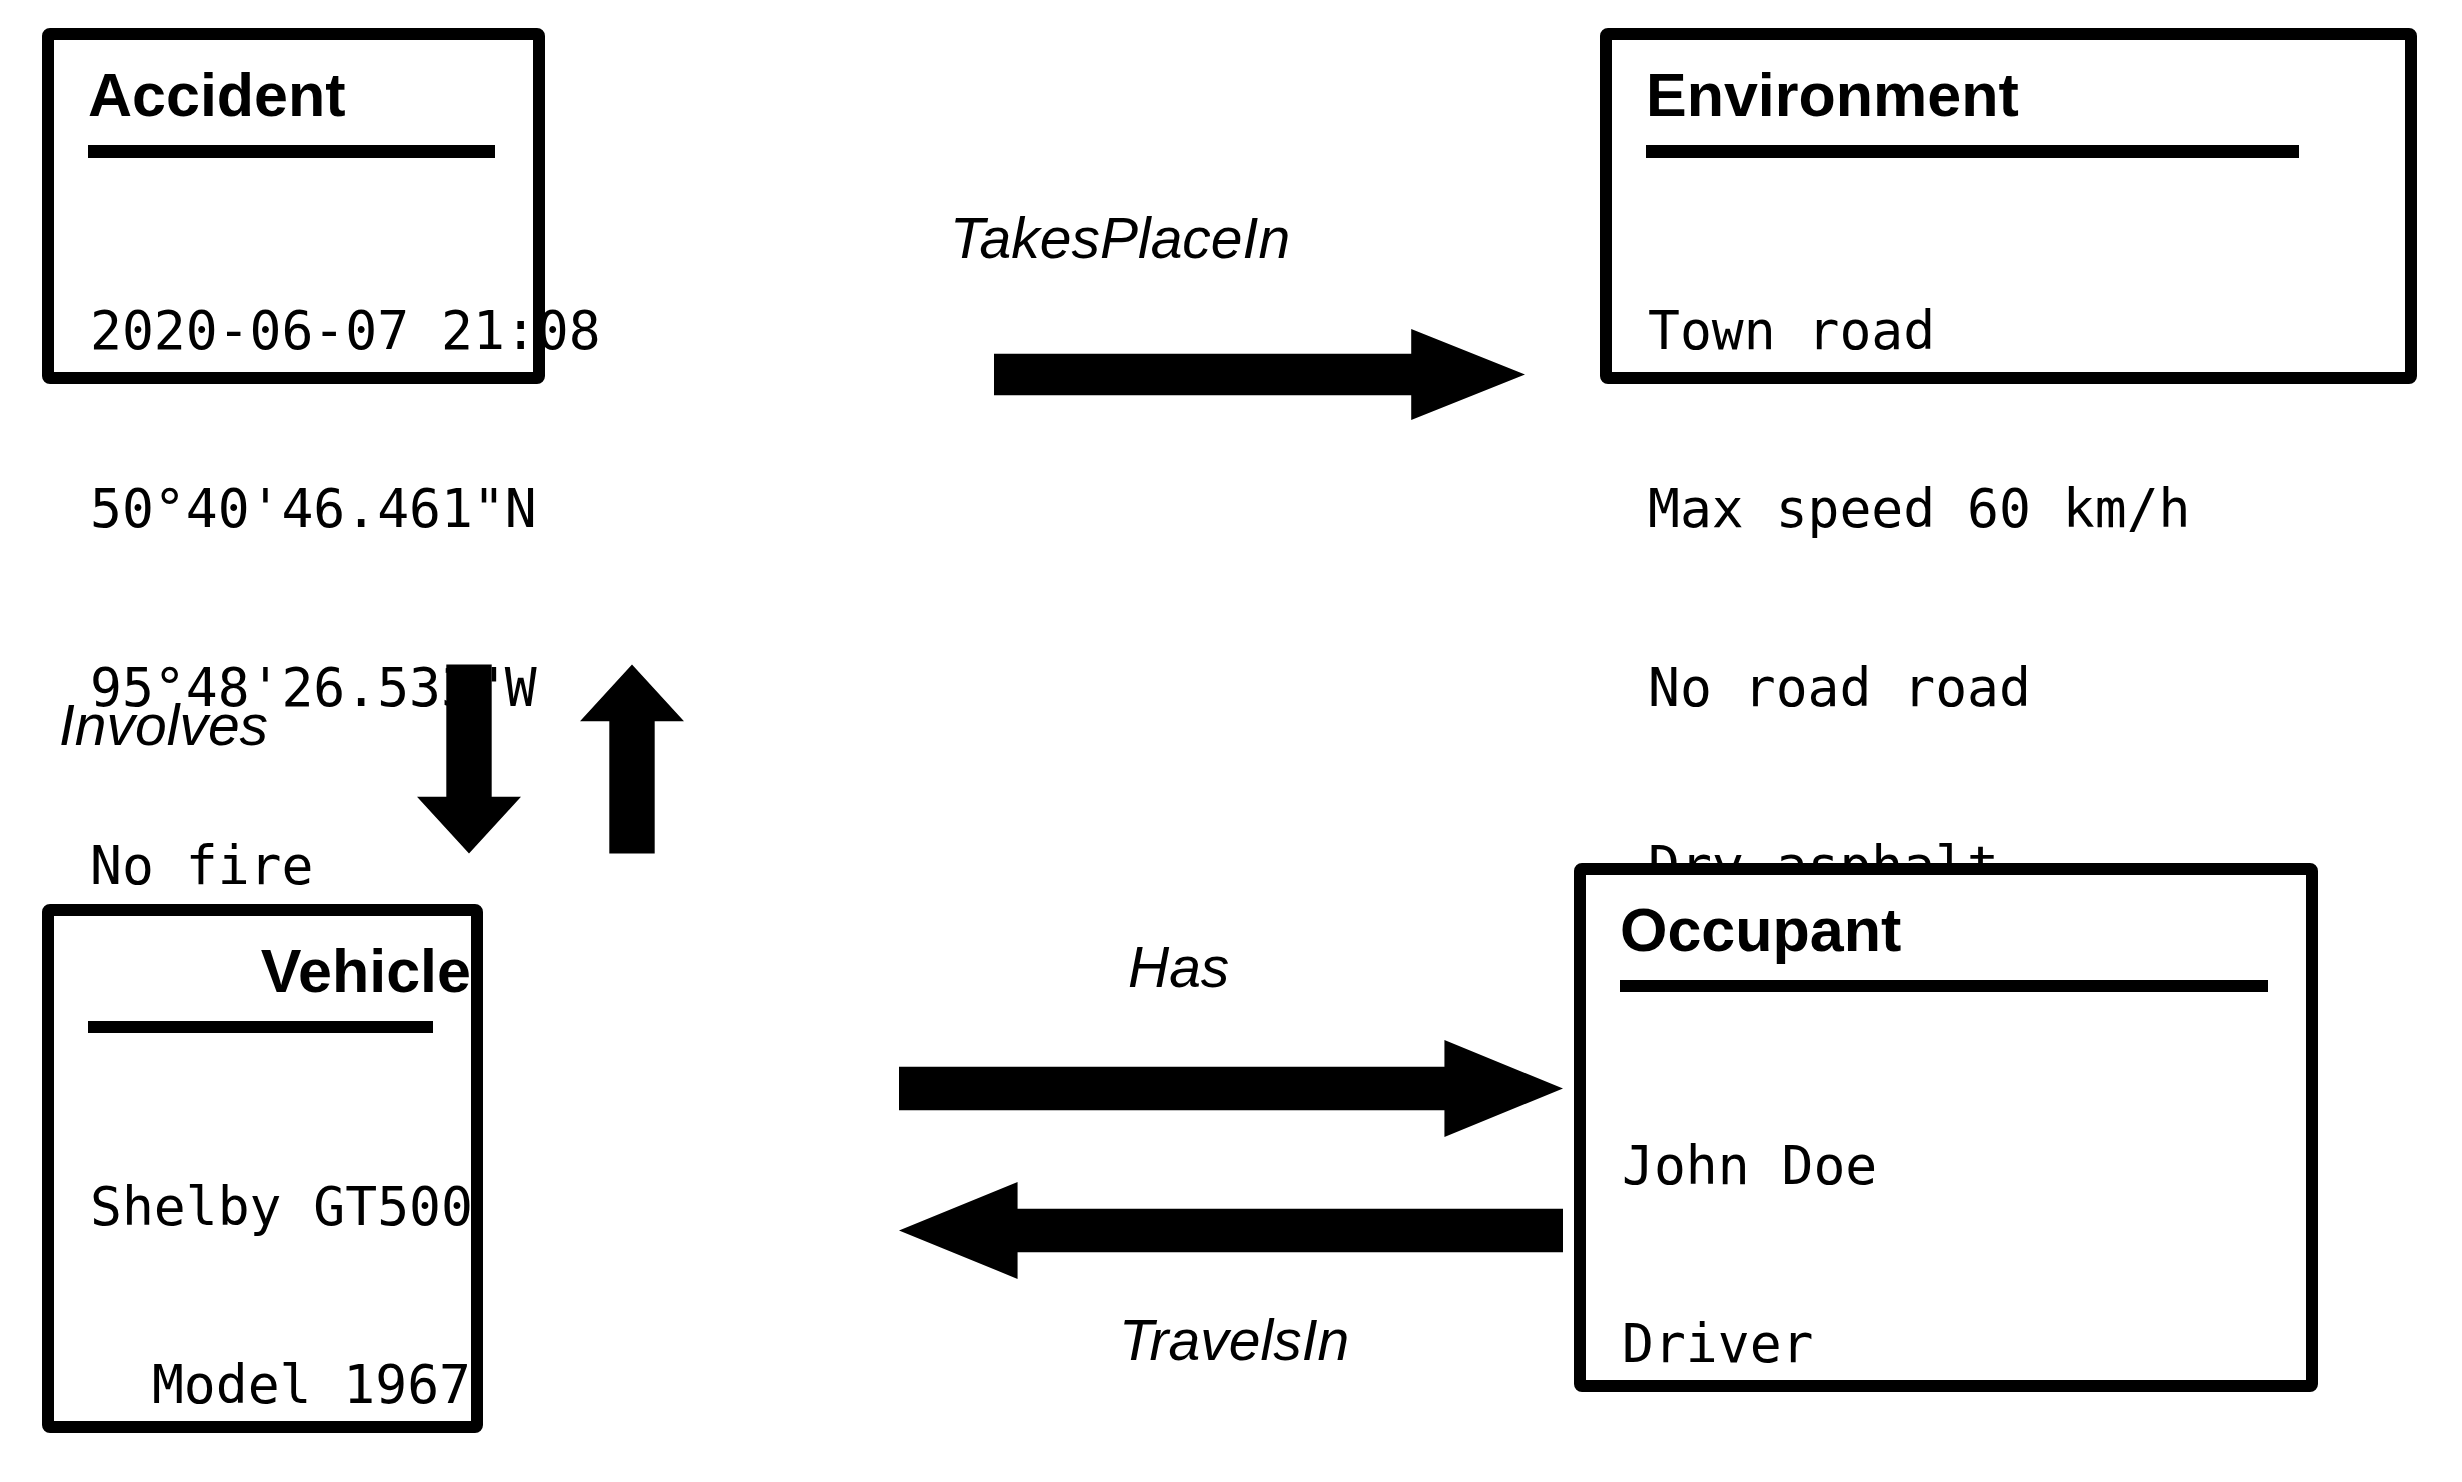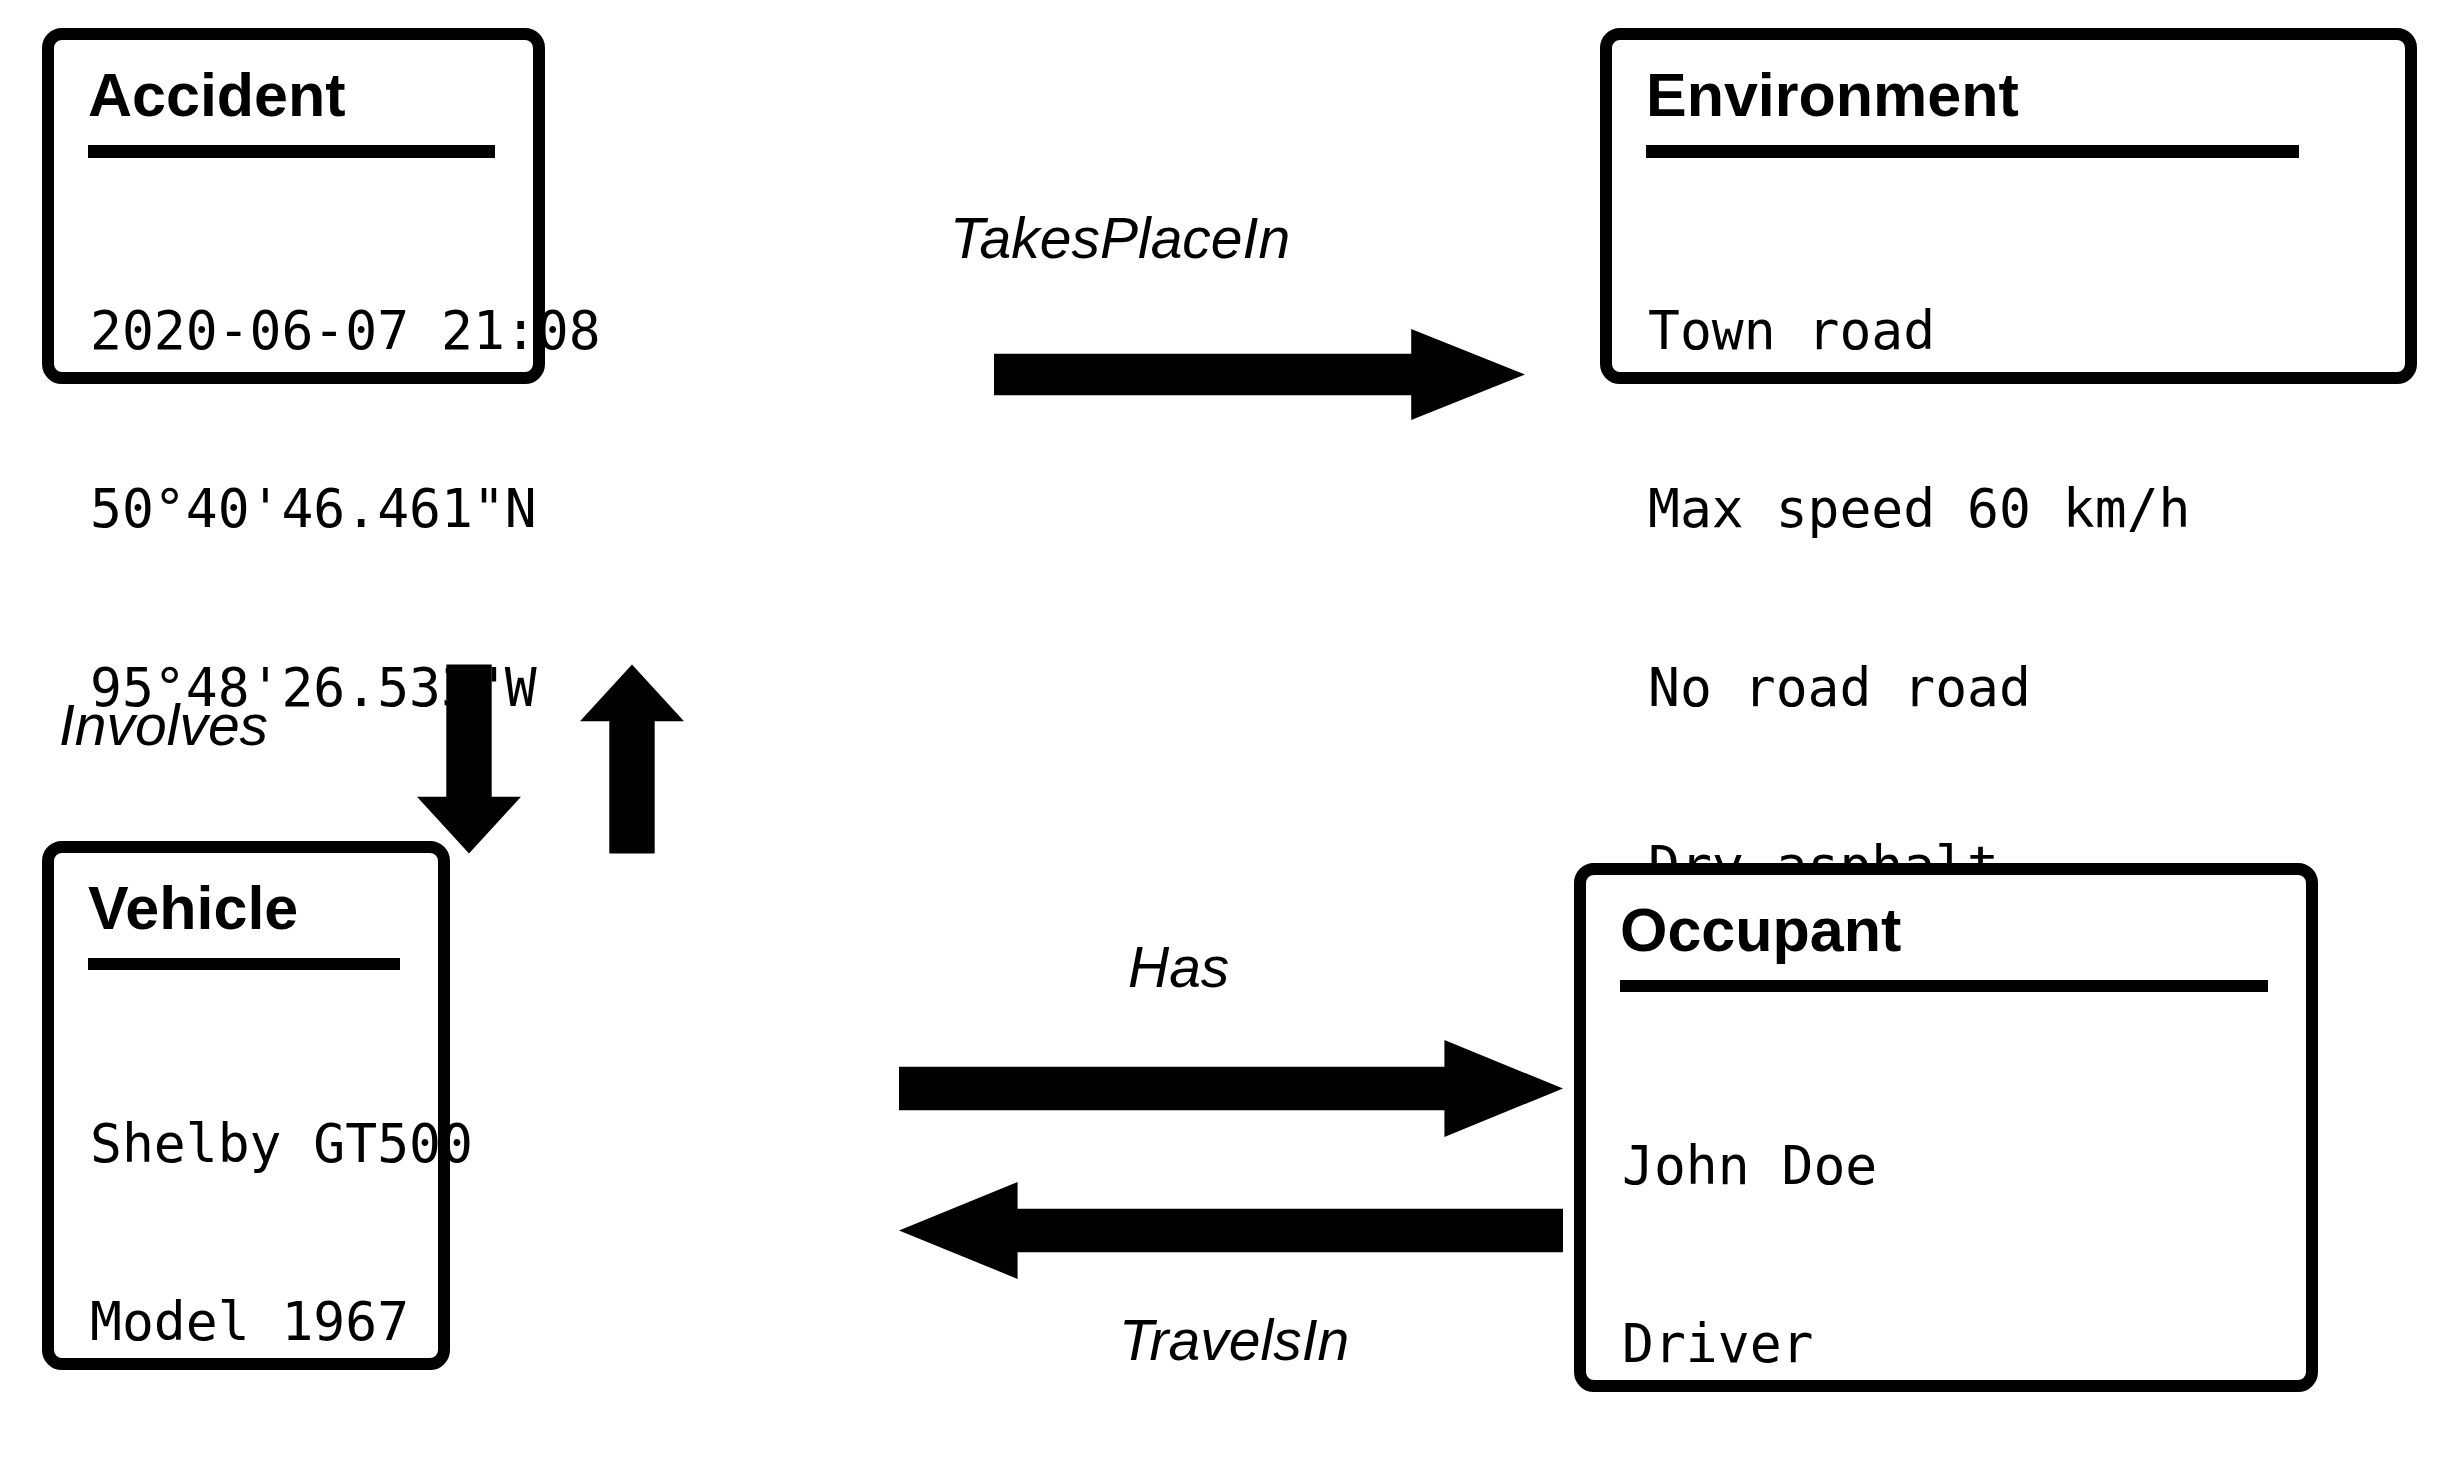--- a/index.html
+++ b/index.html
@@ -14,21 +14,21 @@
     background: #ffffff;
     overflow: hidden;
   }
 
   
   .ebox {
     position: absolute;
     box-sizing: border-box;
     background: #ffffff;
     border: 12.3px solid #000000;
-    border-radius: 20px;
+    border-radius: 8px;
   }
   .ebox-title {
     font-family: "Liberation Sans", "DejaVu Sans", sans-serif;
     font-weight: bold;
     font-size: 61px;
     line-height: 1.0;
     color: #000000;
     white-space: nowrap;
   }
   .ebox-rule {
@@ -40,21 +40,21 @@
     font-size: 53px;
     line-height: 1.12;
     color: #000000;
     white-space: pre;
   }
   .ebox-body div { white-space: pre; }
 
   
   #box-accident    { left: 42px;   top: 28.4px;   width: 503px;  height: 356px; }
   #box-environment { left: 1600px; top: 28.4px;   width: 817px;  height: 356px; }
-  #box-vehicle     { left: 42px;   top: 841px;  width: 408px;  height: 529px; }
+  #box-vehicle     { left: 42px;   top: 904px;  width: 441px;  height: 529px; text-align: right; }
   #box-occupant    { left: 1574px; top: 863px;  width: 744px;  height: 529px; }
 
   #box-accident .ebox-title,
   #box-environment .ebox-title,
   #box-vehicle .ebox-title,
   #box-occupant .ebox-title { margin: 25px 0 0 34px; }
 
   #box-accident .ebox-rule    { margin: 19px 38px 0 34px; }
   #box-environment .ebox-rule { margin: 19px 106px 0 34px; }
   #box-vehicle .ebox-rule     { margin: 19px 38px 0 34px; }

